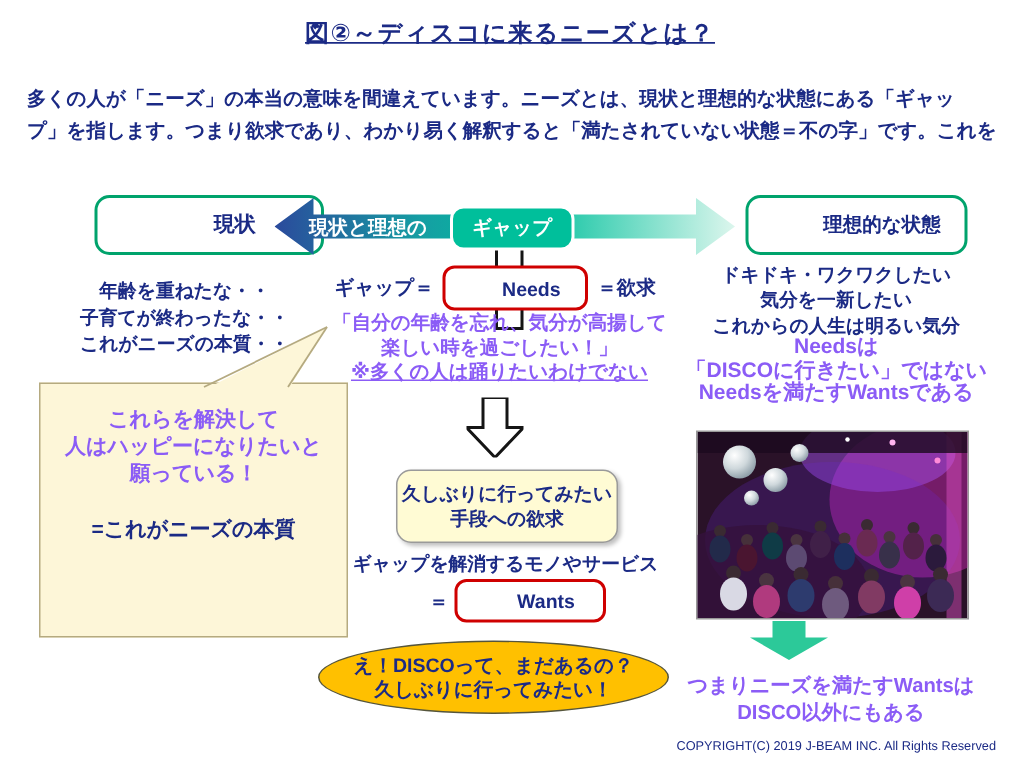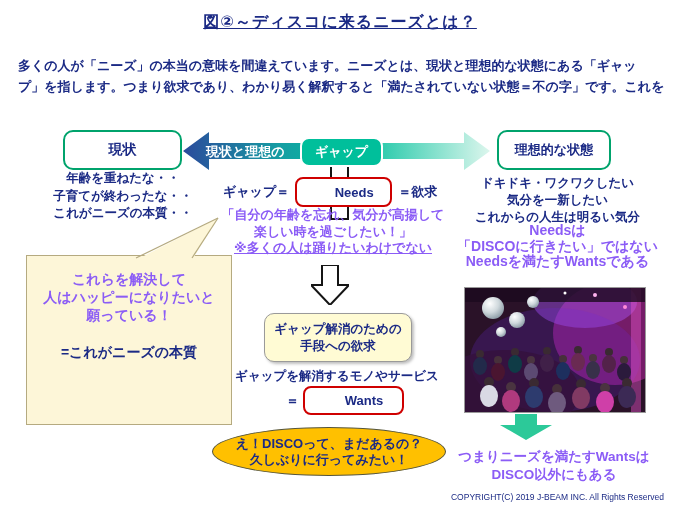--- a/index.html
+++ b/index.html
@@ -15,34 +15,34 @@
   .nw{white-space:nowrap;}
 
   .title-wrap{left:0;right:0;top:12px;text-align:center;text-decoration:underline;}
   .title{font-size:16px;font-weight:bold;text-decoration:underline;letter-spacing:1px;}
 
   .intro{left:18px;top:55px;font-size:13px;line-height:21px;font-weight:bold;}
 
   .state-box{
     border:2px solid #00a36c;border-radius:10px;background:#fff;
     display:flex;align-items:center;justify-content:center;
-    font-weight:bold;color:#1b2a85;
+    font-weight:bold;color:#1b2a85;padding-left:34px;
   }
   .current-box{left:63px;top:130px;width:115px;height:36px;font-size:14px;}
   .ideal-box{left:497px;top:130px;width:110px;height:36px;font-size:13px;}
 
   .flow-arrow{left:183px;top:130px;}
   .arrow-label{left:206px;top:143px;color:#fff;font-size:13px;font-weight:bold;z-index:2;}
   .gap-chip{
     left:300px;top:137px;width:79px;height:26px;z-index:2;
     border:2px solid #fff;border-radius:9px;background:#00bf9b;color:#fff;
     font-size:13px;font-weight:bold;display:flex;align-items:center;justify-content:center;
   }
 
-  .current-notes{left:38px;top:170px;width:170px;font-size:12.5px;line-height:17.5px;}
+  .current-notes{left:38px;top:186px;width:170px;font-size:12.5px;line-height:17.5px;}
   .ideal-notes{left:455px;top:175px;width:205px;font-size:12.5px;line-height:17px;}
 
   .connector{left:330px;top:164px;width:15px;height:52px;border:2px solid #151515;background:#fff;z-index:0;}
 
   .needs-row{left:223px;top:177px;display:flex;align-items:center;gap:6px;z-index:2;}
   .eq-label{font-size:13px;font-weight:bold;color:#1b2a85;}
   .mini-box{
     width:72px;height:26px;border:2.5px solid #cf0000;border-radius:8px;background:#fff;
     display:flex;align-items:center;justify-content:center;
     font-size:13px;font-weight:bold;color:#1b2a85;position:relative;z-index:2;padding-left:21px;
@@ -154,21 +154,21 @@
     <div class="nw">「自分の年齢を忘れ、気分が高揚して</div>
     <div class="nw">楽しい時を過ごしたい！」</div>
     <div class="nw quote-note">※多くの人は踊りたいわけでない</div>
   </div>
 
   <svg class="abs down-arrow" width="38" height="40" viewBox="0 0 38 40">
     <polygon points="11,0 27,0 27,20 38,20 19,40 0,20 11,20" fill="#fff" stroke="#151515" stroke-width="2"></polygon>
   </svg>
 
   <div class="abs means-box navy">
-    <div class="nw">ギャップ解消のための</div>
+    <div class="nw">久しぶりに行ってみたい</div>
     <div class="nw">手段への欲求</div>
   </div>
 
   <div class="abs wants-caption ctr b navy nw">ギャップを解消するモノやサービス</div>
   <div class="abs wants-row">
     <span class="eq-label">＝</span>
     <div class="mini-box wants-box">
       <span>Wants</span>
     </div>
   </div>

